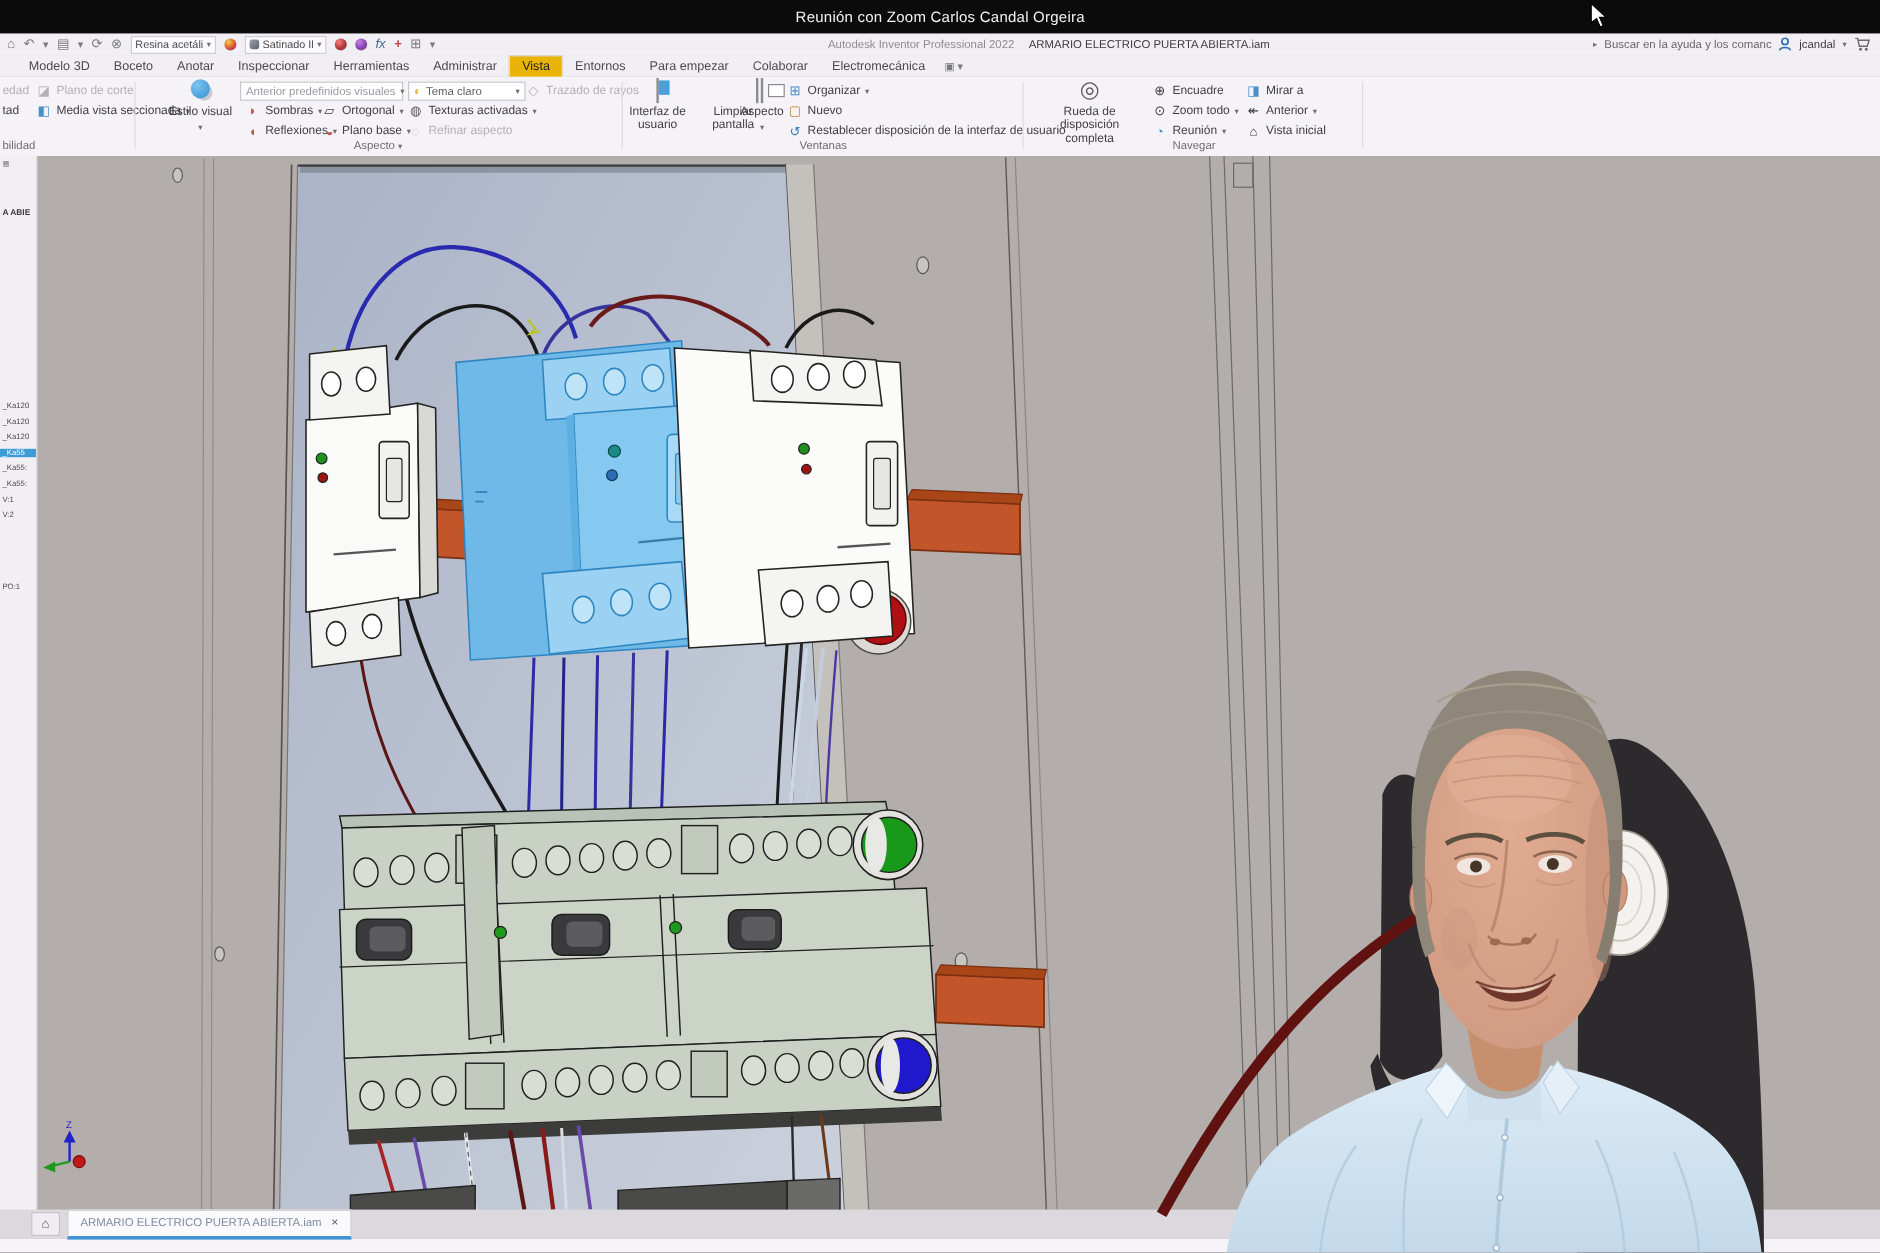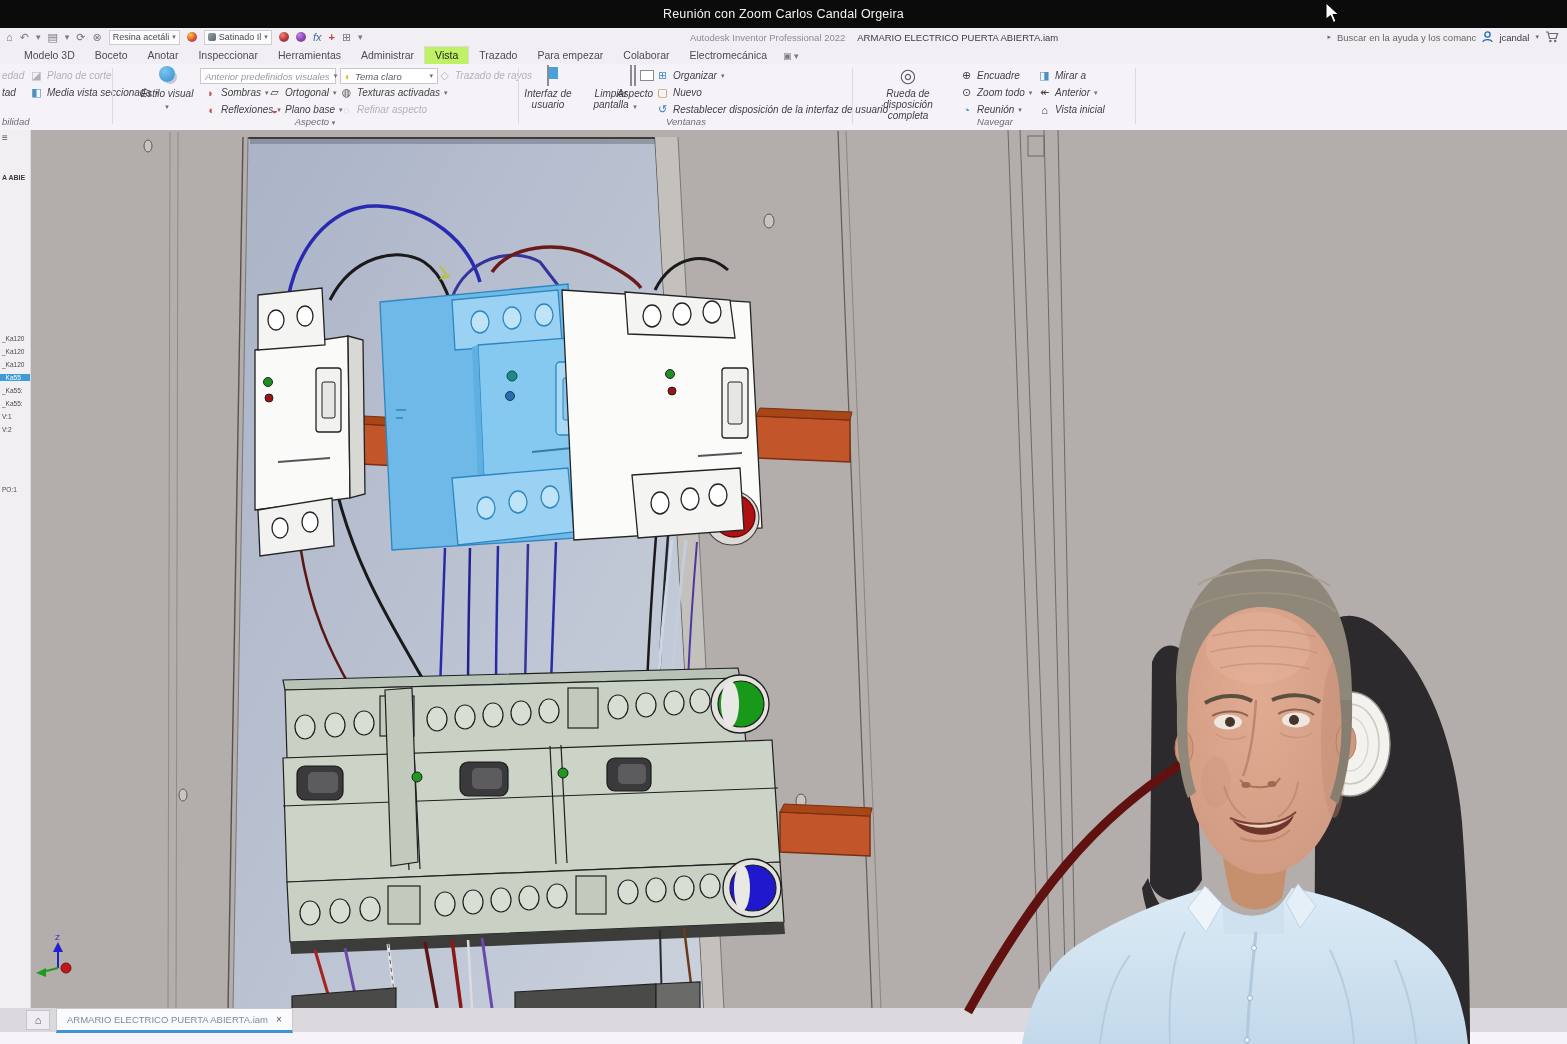--- a/index.html
+++ b/index.html
@@ -21,25 +21,25 @@
     height:13px;padding:0 3px;color:#4a4a4e;font-size:9px;white-space:nowrap;}
   .sph{width:10px;height:10px;border-radius:50%;display:inline-block;}
   .tb-center{position:absolute;left:690px;top:0;height:18px;display:flex;align-items:center;gap:12px;white-space:nowrap;}
   .tb-app{color:#8d8b93;}
   .tb-doc{color:#3c3c40;}
   .tb-right{position:absolute;right:8px;top:0;height:18px;display:flex;align-items:center;gap:6px;white-space:nowrap;color:#666;}
   
   .rtabs{position:absolute;left:0;top:46px;width:1567px;height:18px;background:#f1eff3;
     display:flex;align-items:flex-end;padding-left:14px;font-size:10.5px;color:#4c4c50;}
   .rtab{padding:2px 10px 3px 10px;cursor:default;white-space:nowrap;}
-  .rtab.active{background:#bef264;color:#222;border:1px solid #dcdae0;border-bottom:none;margin-top:47px;}
+  .rtab.active{background:#eab308;color:#222;border:1px solid #dcdae0;border-bottom:none;margin-top:47px;}
   .rtab-opts{margin-left:6px;color:#7a7a80;font-size:9px;padding-bottom:3px;}
   
   .ribbon{position:absolute;left:0;top:64px;width:1567px;height:66px;background:#f5f3f7;
-    border-bottom:1px solid #d4d2d8;font-size:10px;color:#3f3f44;font-style:italic;}
+    border-bottom:1px solid #d4d2d8;font-size:10px;color:#3f3f44;}
   .rsep{position:absolute;top:4px;width:1px;height:56px;background:#dddbe1;}
   .ritem{position:absolute;height:15px;display:flex;align-items:center;gap:4px;white-space:nowrap;}
   .ritem .ic{font-size:11px;width:13px;text-align:center;}
   .ritem.gray, .ritem.gray .ic{color:#b3b1b7;}
   .car{font-size:7px;color:#6d6d73;}
   .bigbtn{position:absolute;top:2px;height:48px;display:flex;flex-direction:column;align-items:center;
     justify-content:flex-start;text-align:center;line-height:11px;gap:2px;}
   .bigbtn .bic{font-size:17px;line-height:20px;height:20px;color:#5a5a60;}
   .glabel{position:absolute;top:52px;font-size:9.5px;color:#6d6b72;text-align:center;white-space:nowrap;}
   .rcombo{position:absolute;display:flex;align-items:center;gap:4px;background:#fff;
@@ -125,21 +125,21 @@
 </div>
 
 <div class="rtabs">
   <span class="rtab">Modelo 3D</span>
   <span class="rtab">Boceto</span>
   <span class="rtab">Anotar</span>
   <span class="rtab">Inspeccionar</span>
   <span class="rtab">Herramientas</span>
   <span class="rtab">Administrar</span>
   <span class="rtab active">Vista</span>
-  <span class="rtab">Trazado</span>
+  <span class="rtab">Entornos</span>
   <span class="rtab">Para empezar</span>
   <span class="rtab">Colaborar</span>
   <span class="rtab">Electromecánica</span>
   <span class="rtab-opts">▣ ▾</span>
 </div>
 
 <div class="ribbon">
 
   <span class="ritem gray" style="left:2px;top:4px;">edad</span>
   <span class="ritem gray" style="left:30px;top:4px;">

